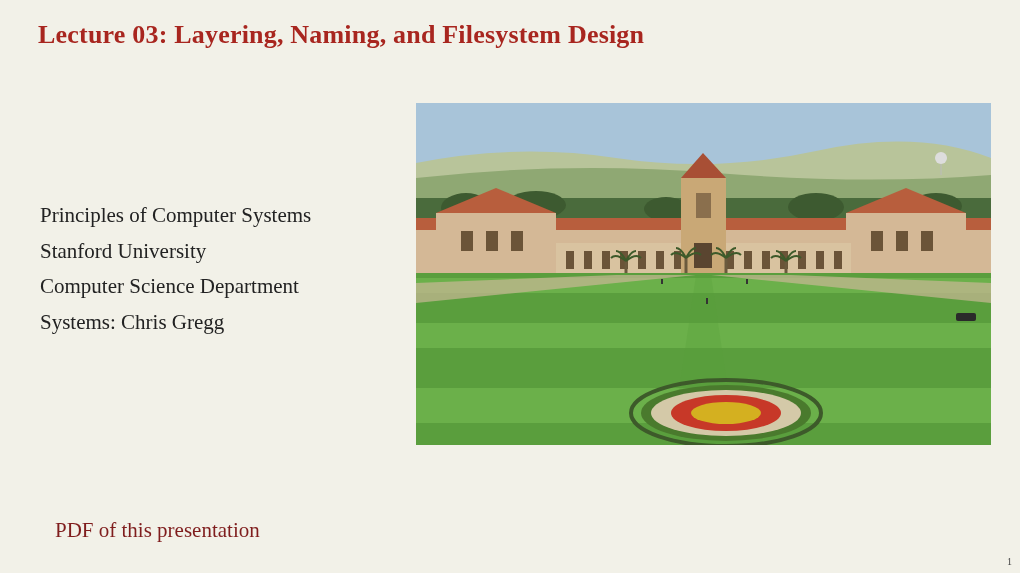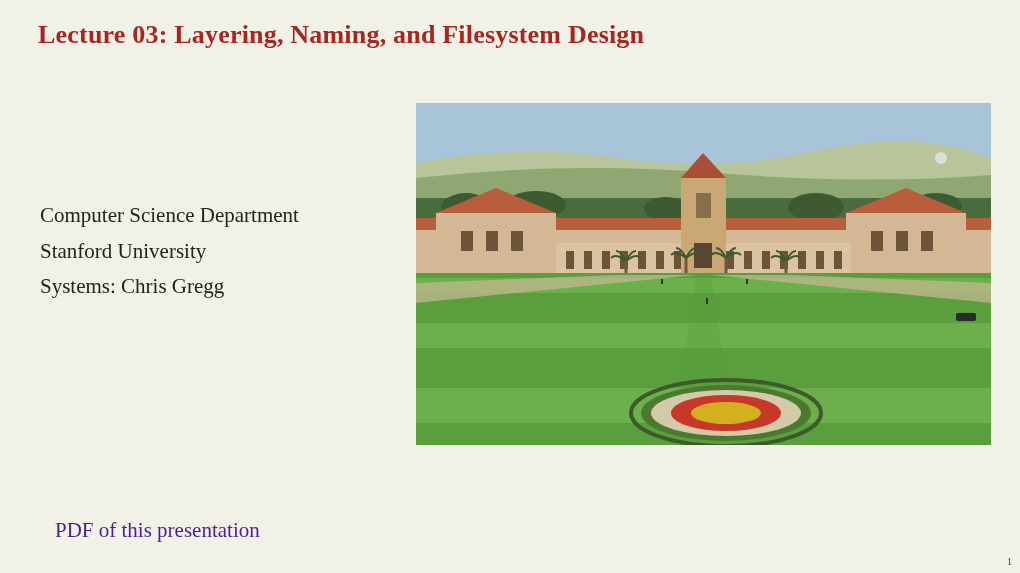--- a/index.html
+++ b/index.html
@@ -49,41 +49,42 @@
     }
     .campus-svg {
       width: 100%;
       height: 100%;
       display: block;
     }
     .pdf-link {
       position: absolute;
       left: 55px;
       bottom: 30px;
-      color: #4c1d95;
+      color: #7f1d1d;
       font-size: 21px;
       cursor: pointer;
     }
     .page-number {
       position: absolute;
       right: 8px;
       bottom: 6px;
       font-size: 10px;
       color: #444;
     }
   </style>
 </head>
 <body>
 
 <div class="title">Lecture 03: Layering, Naming, and Filesystem Design</div>
 
 <div class="content-area">
   <div class="course-info">
+    <div class="line">Principles of Computer Systems</div>
+    <div class="line">Stanford University</div>
     <div class="line">Computer Science Department</div>
-    <div class="line">Stanford University</div>
     <div class="line">Systems: Chris Gregg</div>
   </div>
 </div>
 
 <div class="campus-image">
   <svg class="campus-svg" viewBox="0 0 575 342" preserveAspectRatio="xMidYMid slice">
 
     <rect x="0" y="0" width="575" height="110" fill="#a8c4d9"></rect>
 
     <path d="M 0 60 Q 100 40 200 55 T 400 48 T 575 55 L 575 110 L 0 110 Z" fill="#b8c49a"></path>

